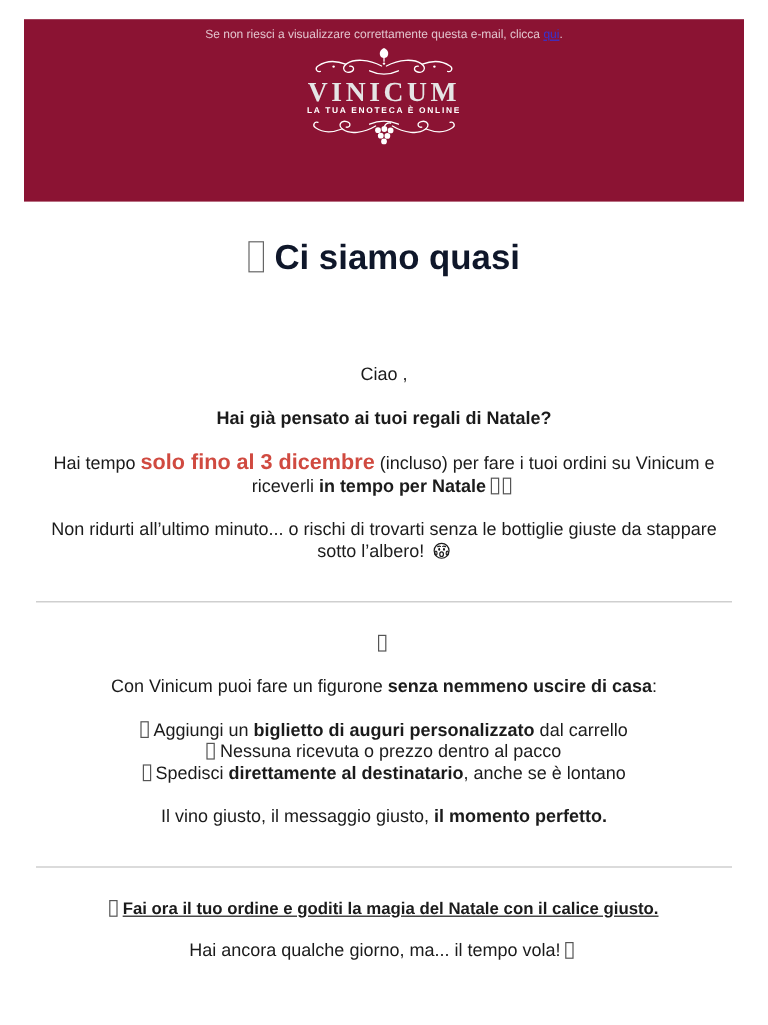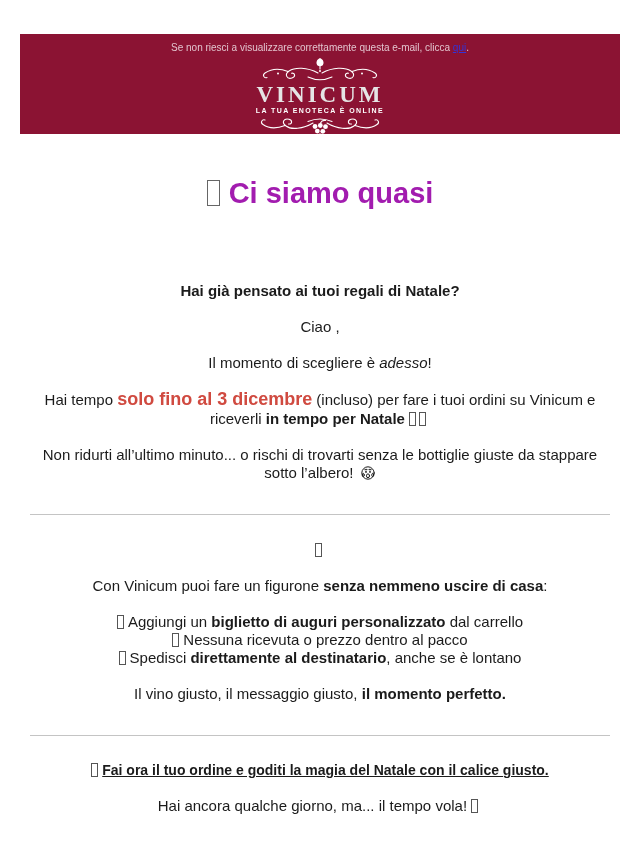--- a/index.html
+++ b/index.html
@@ -5,22 +5,22 @@
   * { box-sizing: border-box; }
   html, body { margin: 0; padding: 0; background: #ffffff; }
   body {
     width: 640px; height: 854px; margin: 0 auto; overflow: hidden;
     font-family: "Liberation Sans", "DejaVu Sans", sans-serif;
     color: #1b1b1b;
   }
 
   
   .email-header {
-    margin: 34px 20px 0;
-    height: 100px;
+    margin: 16px 20px 0;
+    height: 152px;
     background: #8B1333;
     text-align: center;
     overflow: hidden;
   }
   .preheader {
     margin: 0; padding-top: 8px;
     font-size: 10px; line-height: 12px;
     color: #e2c3cd;
   }
   .preheader a { color: #3434d6; text-decoration: underline; cursor: pointer; }
@@ -38,21 +38,21 @@
   }
 
   
   .content {
     width: 580px; margin: 0 auto;
     text-align: center;
     font-size: 15px; line-height: 18px;
   }
   h1.headline {
     font-size: 29px; line-height: 34px; font-weight: bold;
-    margin: 42px 0 72px; color: #a21caf; letter-spacing: 0;
+    margin: 30px 0 72px; color: #0f172a; letter-spacing: 0;
   }
   .content p { margin: 18px 0; }
   b, .bold { font-weight: bold; }
 
   .deadline { line-height: 19px; }
   .deadline .highlight { color: #D04A40; font-weight: bold; font-size: 18px; }
 
   .section-title { font-weight: bold; font-size: 16px; line-height: 19px; }
 
   .checklist { text-align: center; line-height: 18px; }
@@ -121,25 +121,24 @@
           <circle cx="75" cy="19.9" r="2.4" fill="#ffffff" stroke="none"></circle>
         </g>
       </svg>
     </div>
   </div>
 
   <div class="content">
 
     <h1 class="headline"><span class="tofu tofu-h"></span><span>Ci siamo quasi</span></h1>
 
+    <p>Ciao ,</p>
+
     <p><b>Hai già pensato ai tuoi regali di Natale?</b></p>
 
-    <p>Ciao ,</p>
-
-    <p><span>Il momento di scegliere è </span><em>adesso</em><span>!</span></p>
 
     <p class="deadline"><span>Hai tempo </span><span class="highlight">solo fino al 3 dicembre</span><span> (incluso) per fare i tuoi ordini su Vinicum e riceverli </span><b>in tempo per Natale</b><span> </span><span class="tofu tofu-tight"></span><span class="tofu"></span></p>
 
     <p><span>Non ridurti all’ultimo minuto... o rischi di trovarti senza le bottiglie giuste da stappare sotto l’albero!</span>
       <svg class="emoji-svg" width="16" height="16" viewBox="0 0 24 24">
         <g stroke="#1b1b1b" stroke-width="1.5" fill="none" stroke-linecap="round">
           <circle cx="12" cy="12" r="9.3"></circle>
           <ellipse cx="4.9" cy="15" rx="1.4" ry="2.5"></ellipse>
           <ellipse cx="19.1" cy="15" rx="1.4" ry="2.5"></ellipse>
           <ellipse cx="9" cy="10" rx="1.2" ry="1.9" fill="#1b1b1b" stroke="none"></ellipse>

